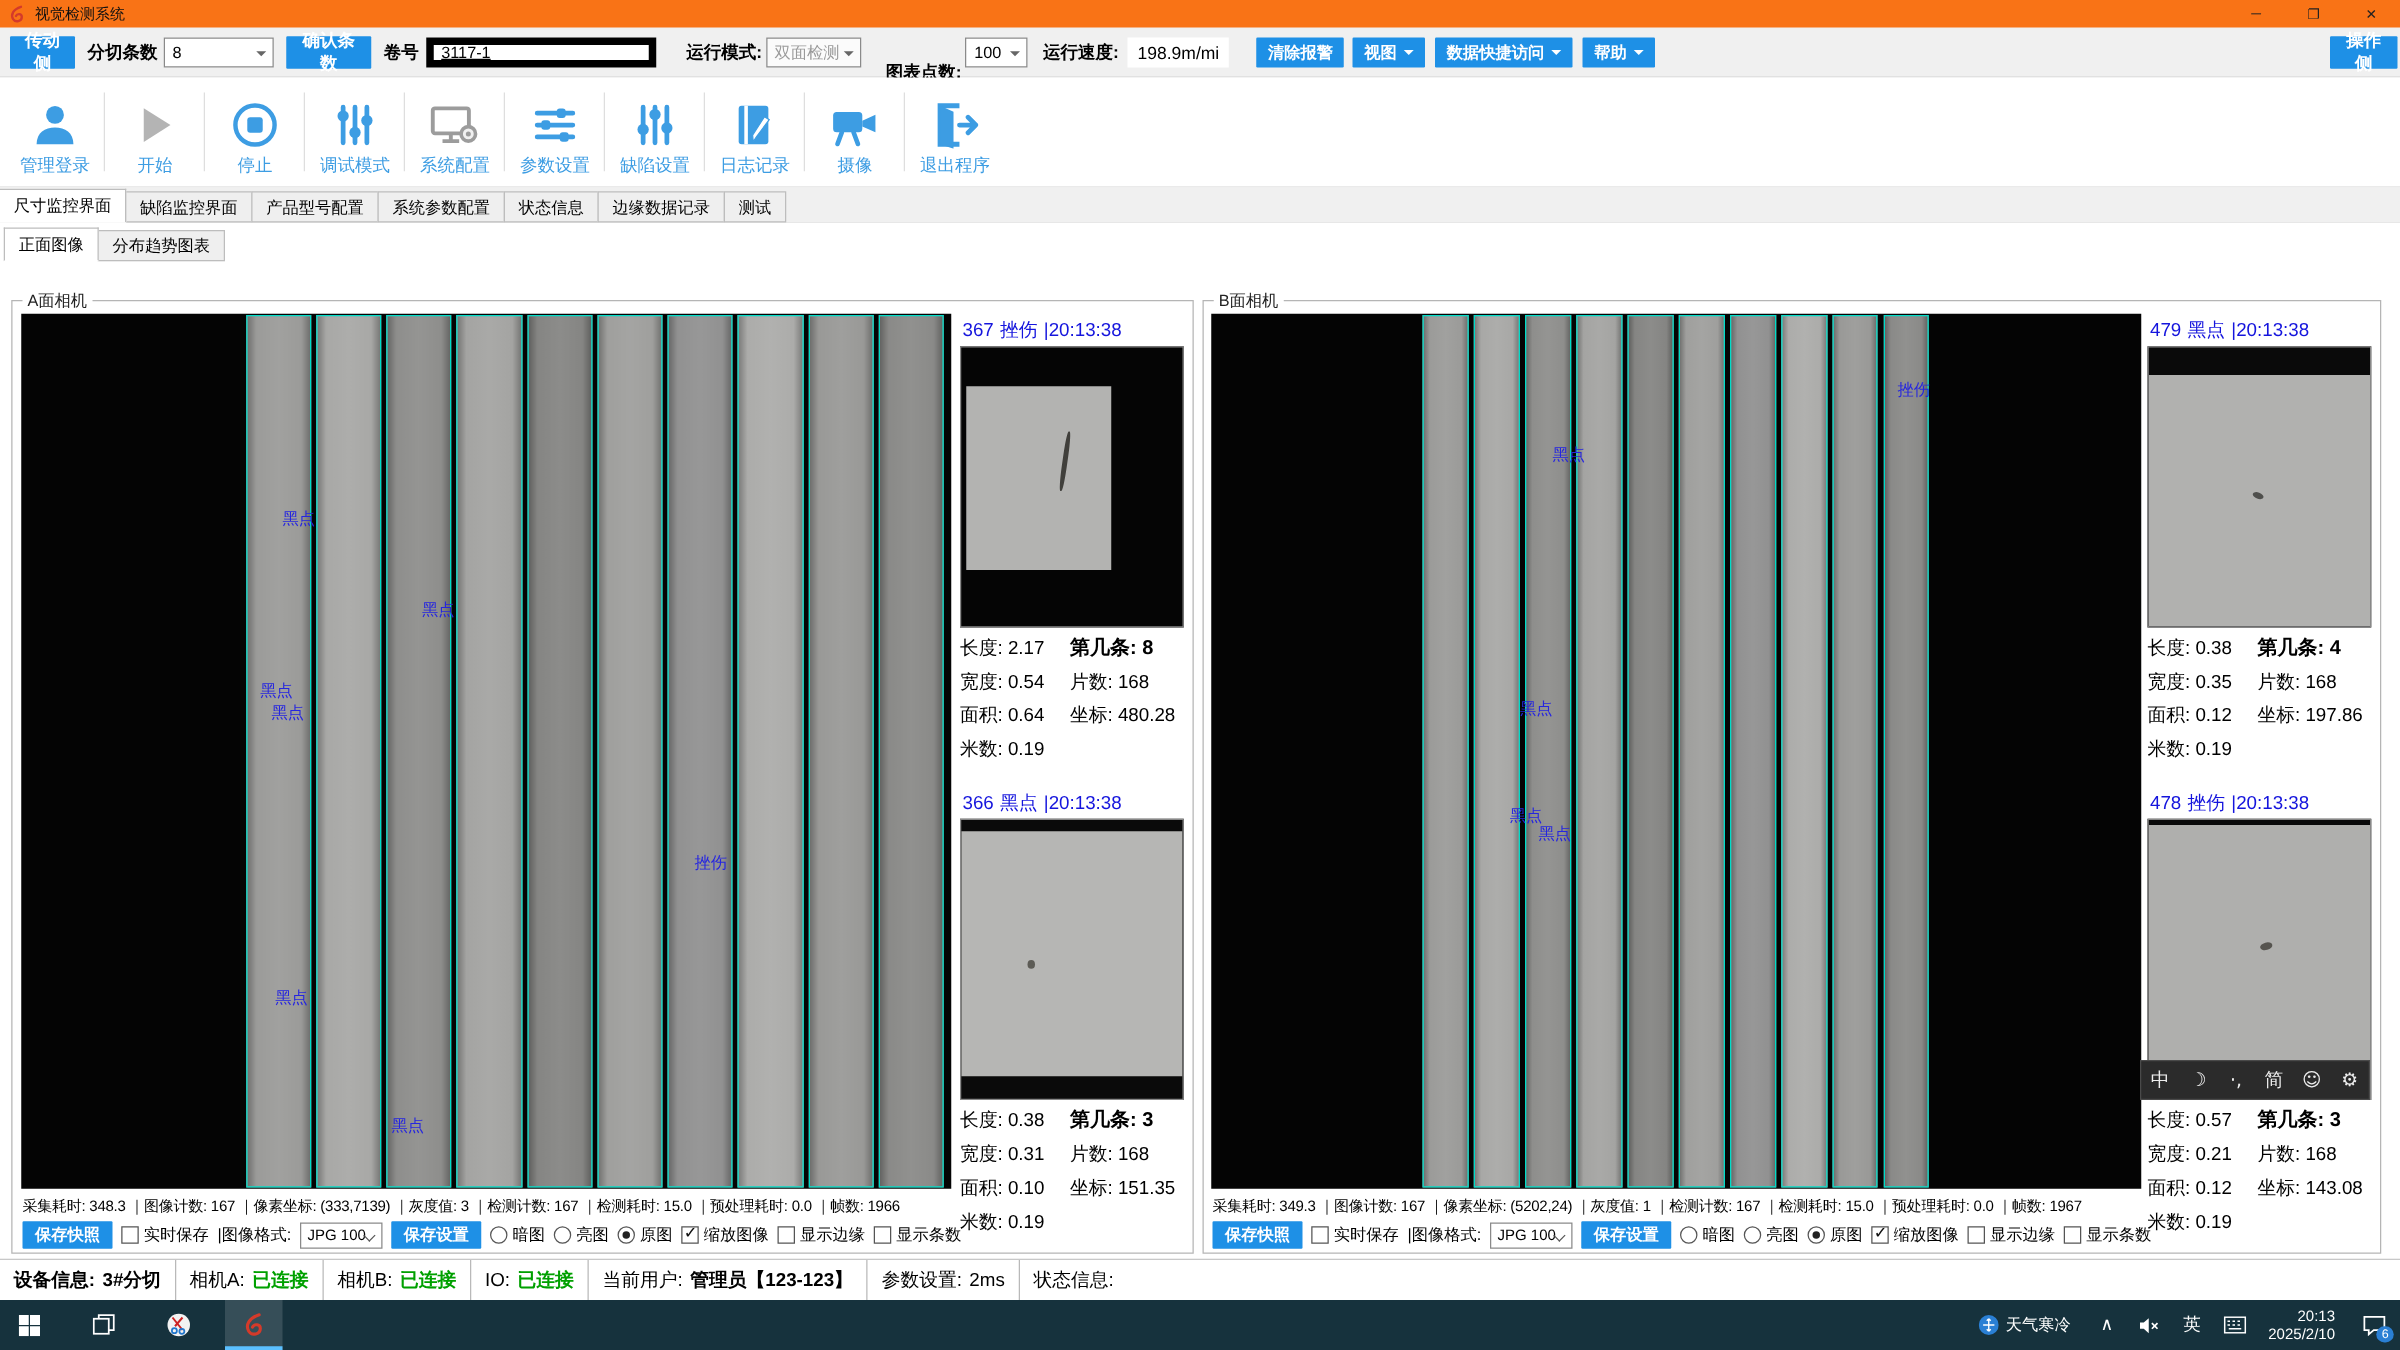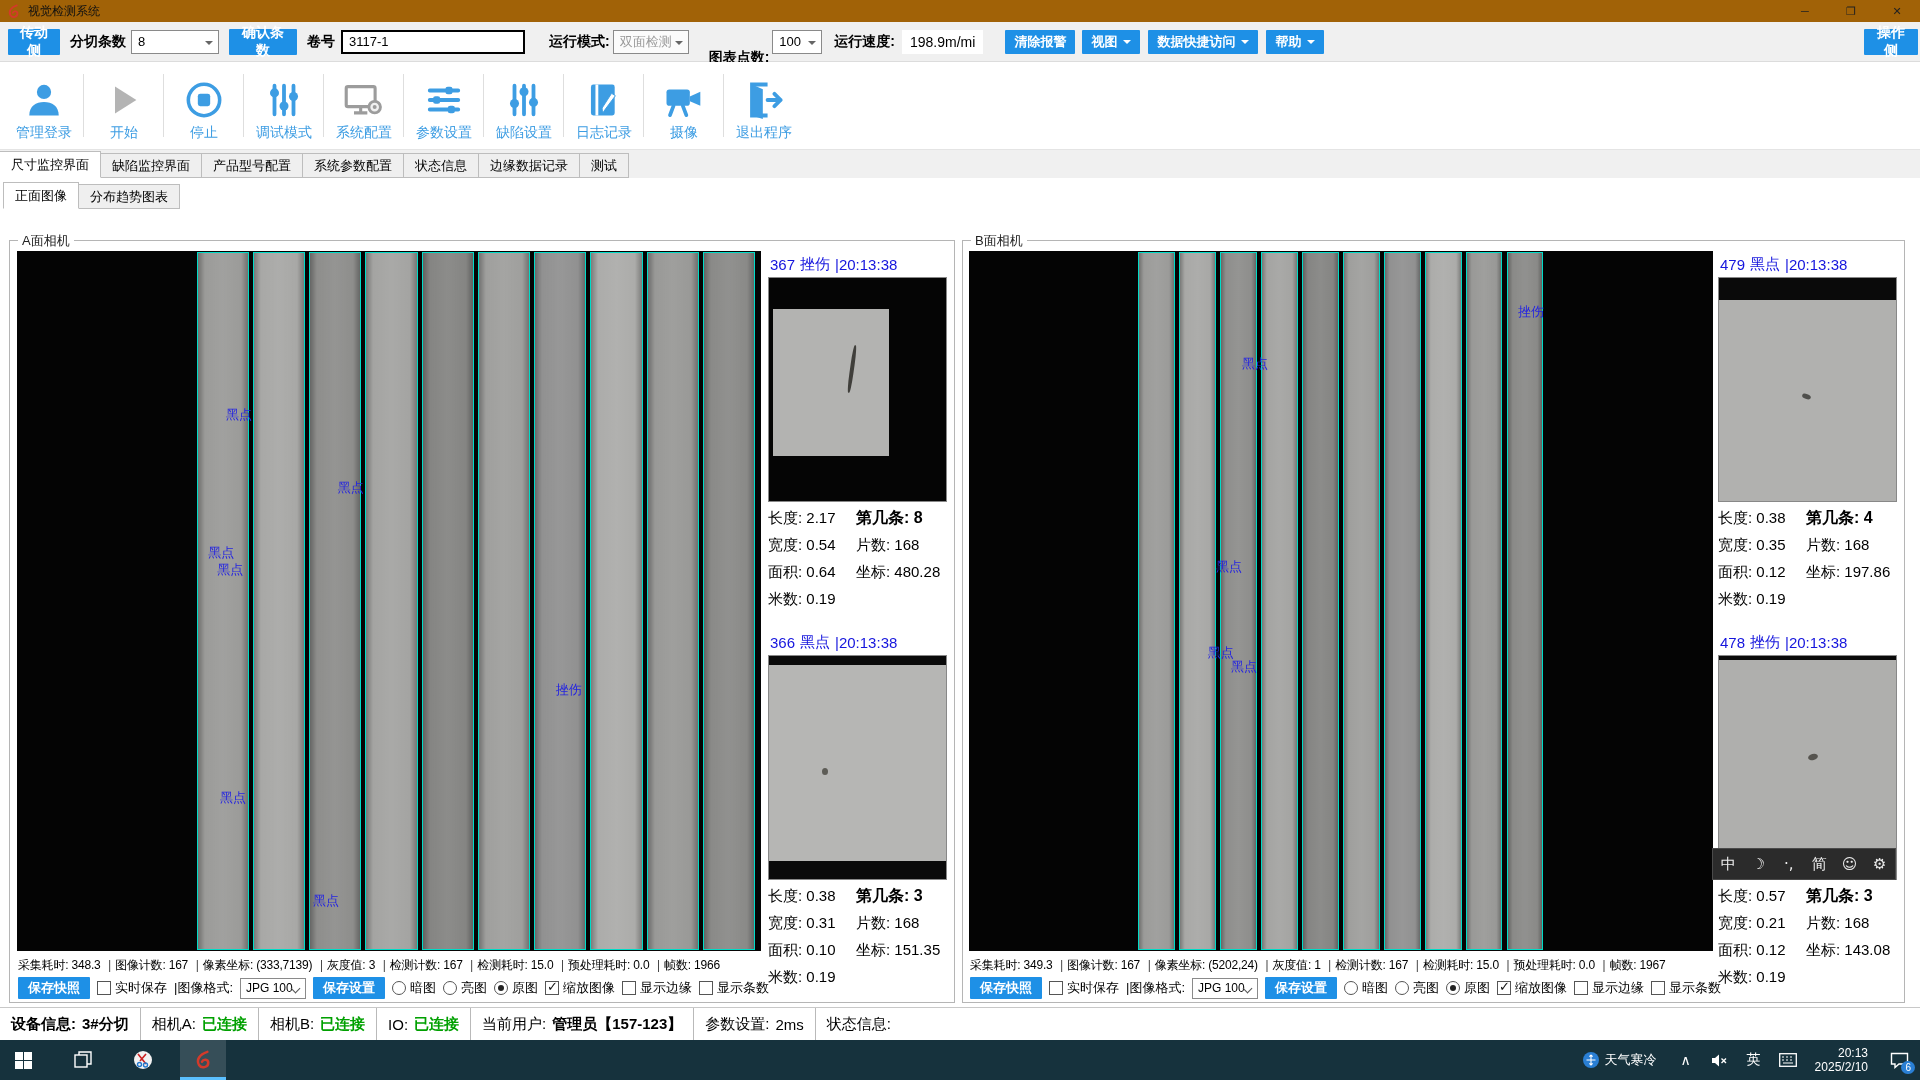--- a/index.html
+++ b/index.html
@@ -1,34 +1,34 @@
 <!DOCTYPE html>
 <html><head>
 <meta charset="utf-8">
 <style>
   * { margin:0; padding:0; box-sizing:border-box; }
   html,body { width:1920px; height:1080px; overflow:hidden; }
   body { font-family:"Liberation Sans","DejaVu Sans",sans-serif; background:#f0f0f0; position:relative; color:#000; }
   .sym { font-family:"DejaVu Sans",sans-serif; }
 
   
-  .titlebar { position:absolute; top:0; left:0; width:1920px; height:22px; background:#a16207; display:flex; align-items:center; z-index:30; }
+  .titlebar { position:absolute; top:0; left:0; width:1920px; height:22px; background:#f97316; display:flex; align-items:center; z-index:30; }
   .titlebar .logo { width:15px; height:15px; margin:0 7px 0 6px; }
   .titlebar .title { font-size:12px; color:#111; }
   .winbtns { position:absolute; right:0; top:0; height:22px; display:flex; }
   .winbtn { width:46px; height:22px; display:flex; align-items:center; justify-content:center; font-size:11px; color:#222; }
 
   
   .controlbar { position:absolute; top:22px; left:0; width:1920px; height:40px; background:#f0f0f0; border-bottom:1px solid #dcdcdc; display:flex; align-items:center; }
   .btn-blue { background:#1e90e6; color:#fff; border:none; font-size:14px; font-weight:bold; height:26px; padding:0 9px; display:inline-flex; align-items:center; justify-content:center; border-radius:1px; cursor:pointer; font-family:inherit; }
   .cb-label { font-size:14px; font-weight:bold; white-space:nowrap; }
   .combo { background:#fff; border:1px solid #8a8a8a; height:24px; display:inline-flex; align-items:center; font-size:13px; padding:0 18px 0 6px; position:relative; white-space:nowrap; }
   .combo::after { content:""; position:absolute; right:5px; top:10px; border:4px solid transparent; border-top-color:#666; }
   .combo.disabled { color:#9a9a9a; background:#fbfbfb; }
-  .textbox { background:#fff; border:2px solid #000000; height:24px; font-size:13px; padding:0 6px; display:inline-flex; align-items:center; }
+  .textbox { background:#fff; border:6px solid #000000; height:24px; font-size:13px; padding:0 6px; display:inline-flex; align-items:center;text-decoration:underline; }
   .plainbox { background:#fff; height:24px; font-size:14px; padding:0 8px; display:inline-flex; align-items:center; white-space:nowrap; }
   .caret { display:inline-block; margin-left:6px; border:4px solid transparent; border-top-color:#fff; transform:translateY(2px); }
 
   
   .icontoolbar { position:absolute; top:62px; left:0; width:1920px; height:88px; background:#fff; border-bottom:1px solid #e4e4e4; display:flex; align-items:stretch; padding-left:4px; }
   .tool { width:80px; display:flex; flex-direction:column; align-items:center; justify-content:flex-end; padding-bottom:7px; position:relative; cursor:pointer; }
   .tool::after { content:""; position:absolute; right:0; top:12px; bottom:12px; width:1px; background:#dedede; }
   .tool:last-child::after { display:none; }
   .tool .ticon { height:42px; display:flex; align-items:center; justify-content:center; }
   .tool .tlabel { font-size:14px; color:#3d9de3; margin-top:3px; white-space:nowrap; }
@@ -518,21 +518,21 @@
     <div class="sb-item">
       <span class="sb-label">相机B:</span>
       <span class="sb-val green">已连接</span>
     </div>
     <div class="sb-item">
       <span class="sb-label">IO:</span>
       <span class="sb-val green">已连接</span>
     </div>
     <div class="sb-item">
       <span class="sb-label">当前用户:</span>
-      <span class="sb-val bold">管理员【157-123】</span>
+      <span class="sb-val bold">管理员【123-123】</span>
     </div>
     <div class="sb-item">
       <span class="sb-label">参数设置:</span>
       <span class="sb-val plain">2ms</span>
     </div>
     <div class="sb-item">
       <span class="sb-label">状态信息:</span>
       <span class="sb-val plain"></span>
     </div>
   </div>

